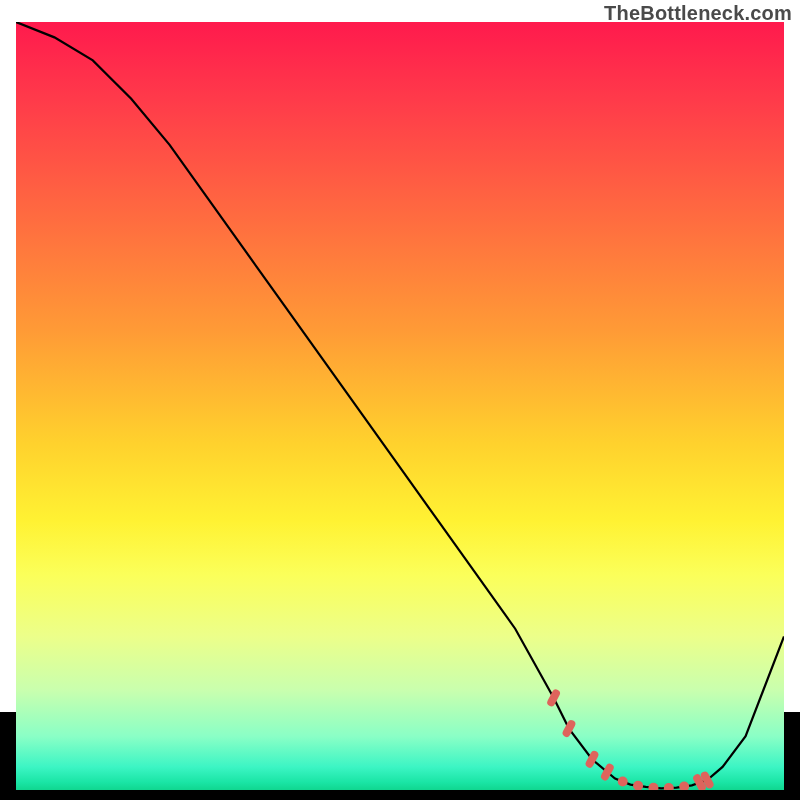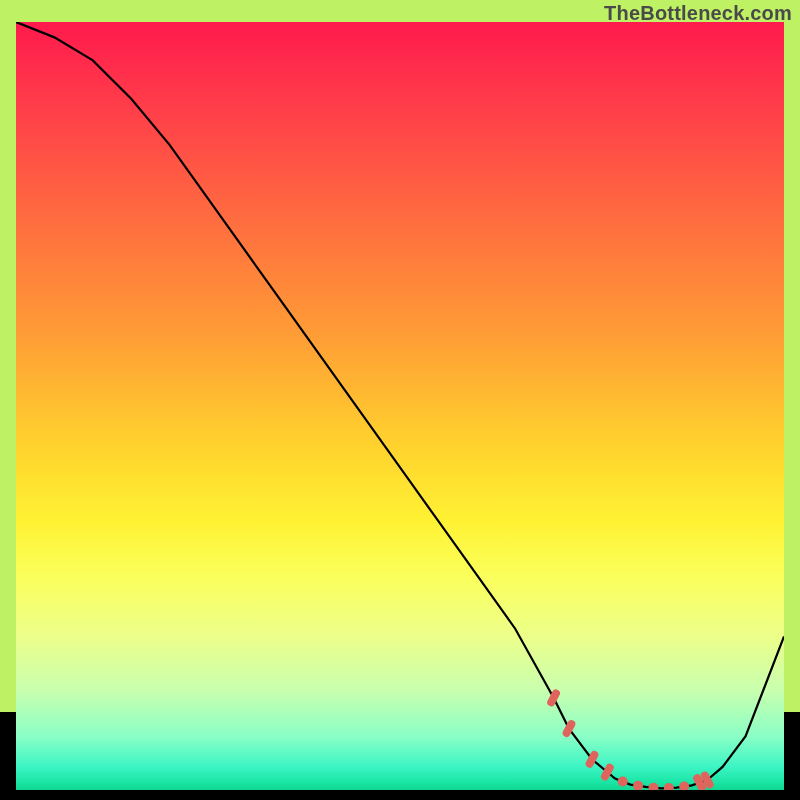--- a/index.html
+++ b/index.html
@@ -1,21 +1,21 @@
 <!DOCTYPE html>
 <html><head>
 <meta charset="utf-8">
 <style>
   * { margin: 0; padding: 0; box-sizing: border-box; }
   html, body { width: 800px; height: 800px; overflow: hidden; background: #000; }
   .frame {
     position: relative;
     width: 800px;
     height: 712px;
-    background: #bef264;
+    background: #ffffff;
   }
   .plot {
     position: absolute;
     left: 16px;
     top: 22px;
     width: 768px;
     height: 768px;
     background: linear-gradient(to bottom,
       #ff1a4d 0%,
       #ff3a4a 10%,

